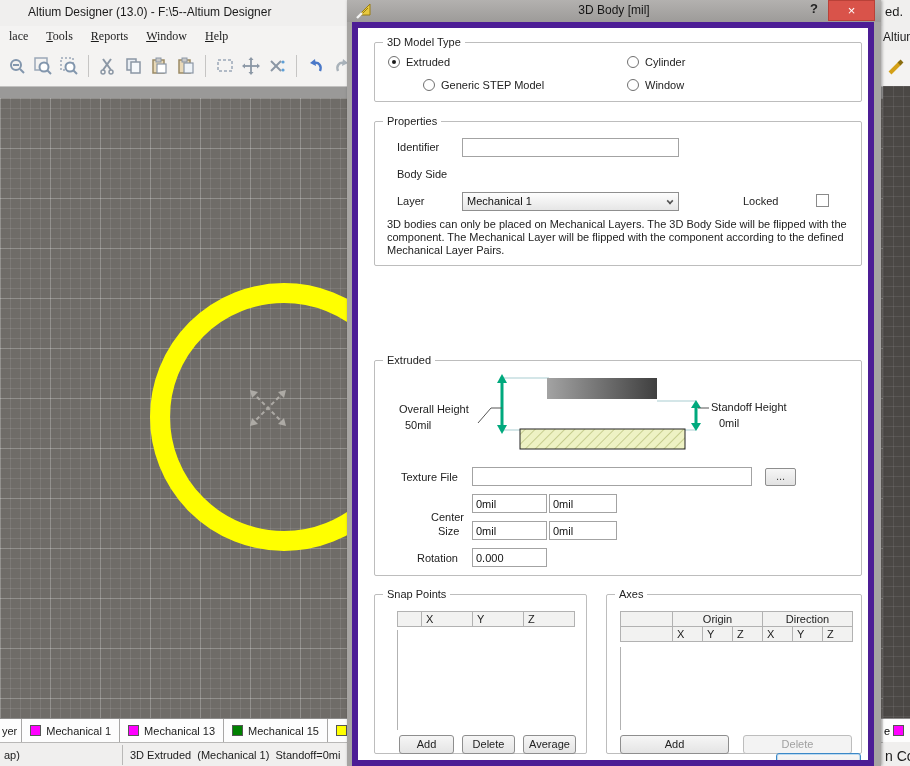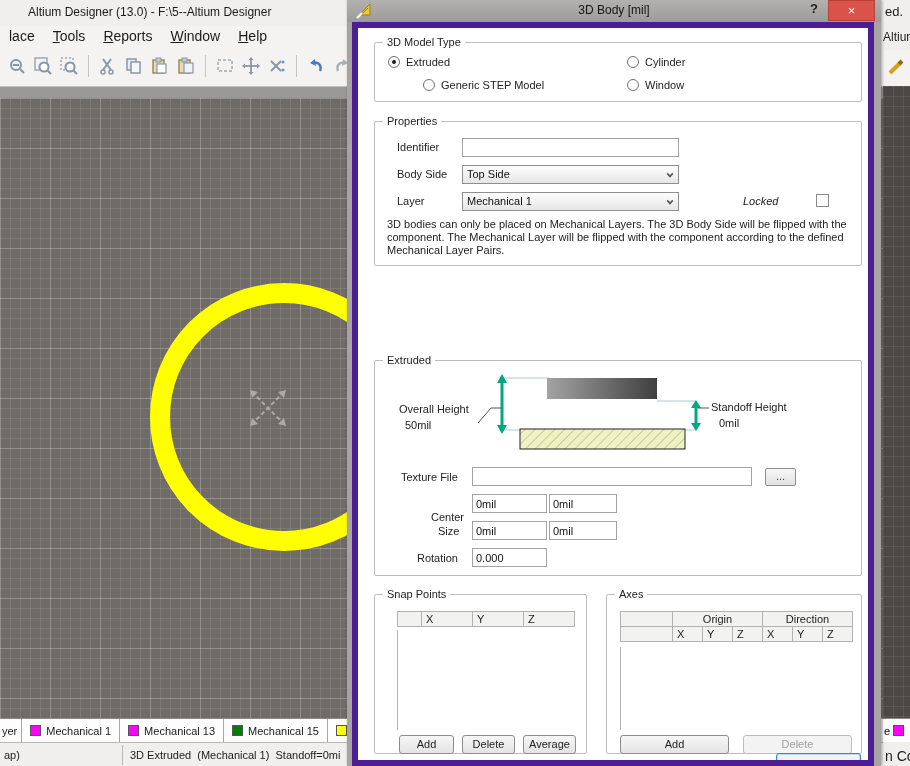--- a/index.html
+++ b/index.html
@@ -3,21 +3,21 @@
 <meta charset="utf-8">
 <style>
   * { margin:0; padding:0; box-sizing:border-box; }
   html,body { width:910px; height:766px; overflow:hidden; font-family:"Liberation Sans", sans-serif; }
   body { position:relative; background:#f0efee; }
 
   
   .titlebar { position:absolute; left:0; top:0; width:910px; height:26px; background:#f0efee; }
   .titlebar .title { position:absolute; left:28px; top:5px; font-size:12px; color:#1b1b1b; white-space:nowrap; }
   .menubar { position:absolute; left:0; top:26px; width:910px; height:20px; background:#f4f3f2; display:flex; align-items:center; }
-  .menu-item { font-size:14px; color:#1b1b1b; padding:2px 9px; white-space:nowrap; }
+  .menu-item { font-size:12px; color:#1b1b1b; padding:2px 9px; white-space:nowrap;font-family:Liberation Serif, serif; }
   .menu-item.hot::first-letter { text-decoration:underline; }
   .toolbar { position:absolute; left:0; top:46px; width:910px; height:40px; background:#f4f3f2; display:flex; align-items:center; padding-left:6px; gap:4px; }
   .tb-sep { width:1px; height:22px; background:#c6c5c4; margin:0 4px; }
   .tb-icon { width:22px; height:22px; display:flex; align-items:center; justify-content:center; }
   .tb-icon svg { display:block; }
   .canvas-strip { position:absolute; left:0; top:86px; width:910px; height:12px; background:#9a9998; border-top:1px solid #c2c1c0; }
   .canvas { position:absolute; left:0; top:98px; width:910px; height:620px; overflow:hidden;
     background-color:#6f6c68;
     background-image:
       linear-gradient(rgba(255,255,255,.17) 1px, transparent 1px),
@@ -307,24 +307,23 @@
           <span class="dot"></span>
           <span>Window</span>
         </label>
     </div>
 
     <div class="grp" style="left:16px; top:93px; width:488px; height:145px;">
       <span class="grp-label">Properties</span>
       <span class="lbl" style="left:22px; top:19px;">Identifier</span>
       <input class="txt" style="left: 87px; top: 16px; width: 217px;" value="">
       <span class="lbl" style="left:22px; top:46px;">Body Side</span>
-      <div class="combo" style="left:87px; top:43px; width:217px;"><span>Top Side</span><span class="chev"></span></div>
       <span class="lbl" style="left:22px; top:73px;">Layer</span>
       <div class="combo" style="left:87px; top:70px; width:217px;"><span>Mechanical 1</span><span class="chev"></span></div>
-      <span class="lbl" style="left:368px; top:73px;font-style:italic;">Locked</span>
+      <span class="lbl" style="left:368px; top:73px;">Locked</span>
       <span class="checkbox" style="left:441px; top:72px;"></span>
       <div class="note" style="left:12px; top:96px; width:468px;">3D bodies can only be placed on Mechanical Layers. The 3D Body Side will be flipped with the component. The Mechanical Layer will be flipped with the component according to the defined Mechanical Layer Pairs.</div>
     </div>
 
 
     <div class="grp" style="left:16px; top:332px; width:488px; height:216px;">
       <span class="grp-label">Extruded</span>
       <svg style="position:absolute; left:0; top:0;" width="488" height="100">
         <defs>
           <linearGradient id="barGrad" x1="0" y1="0" x2="1" y2="0">

